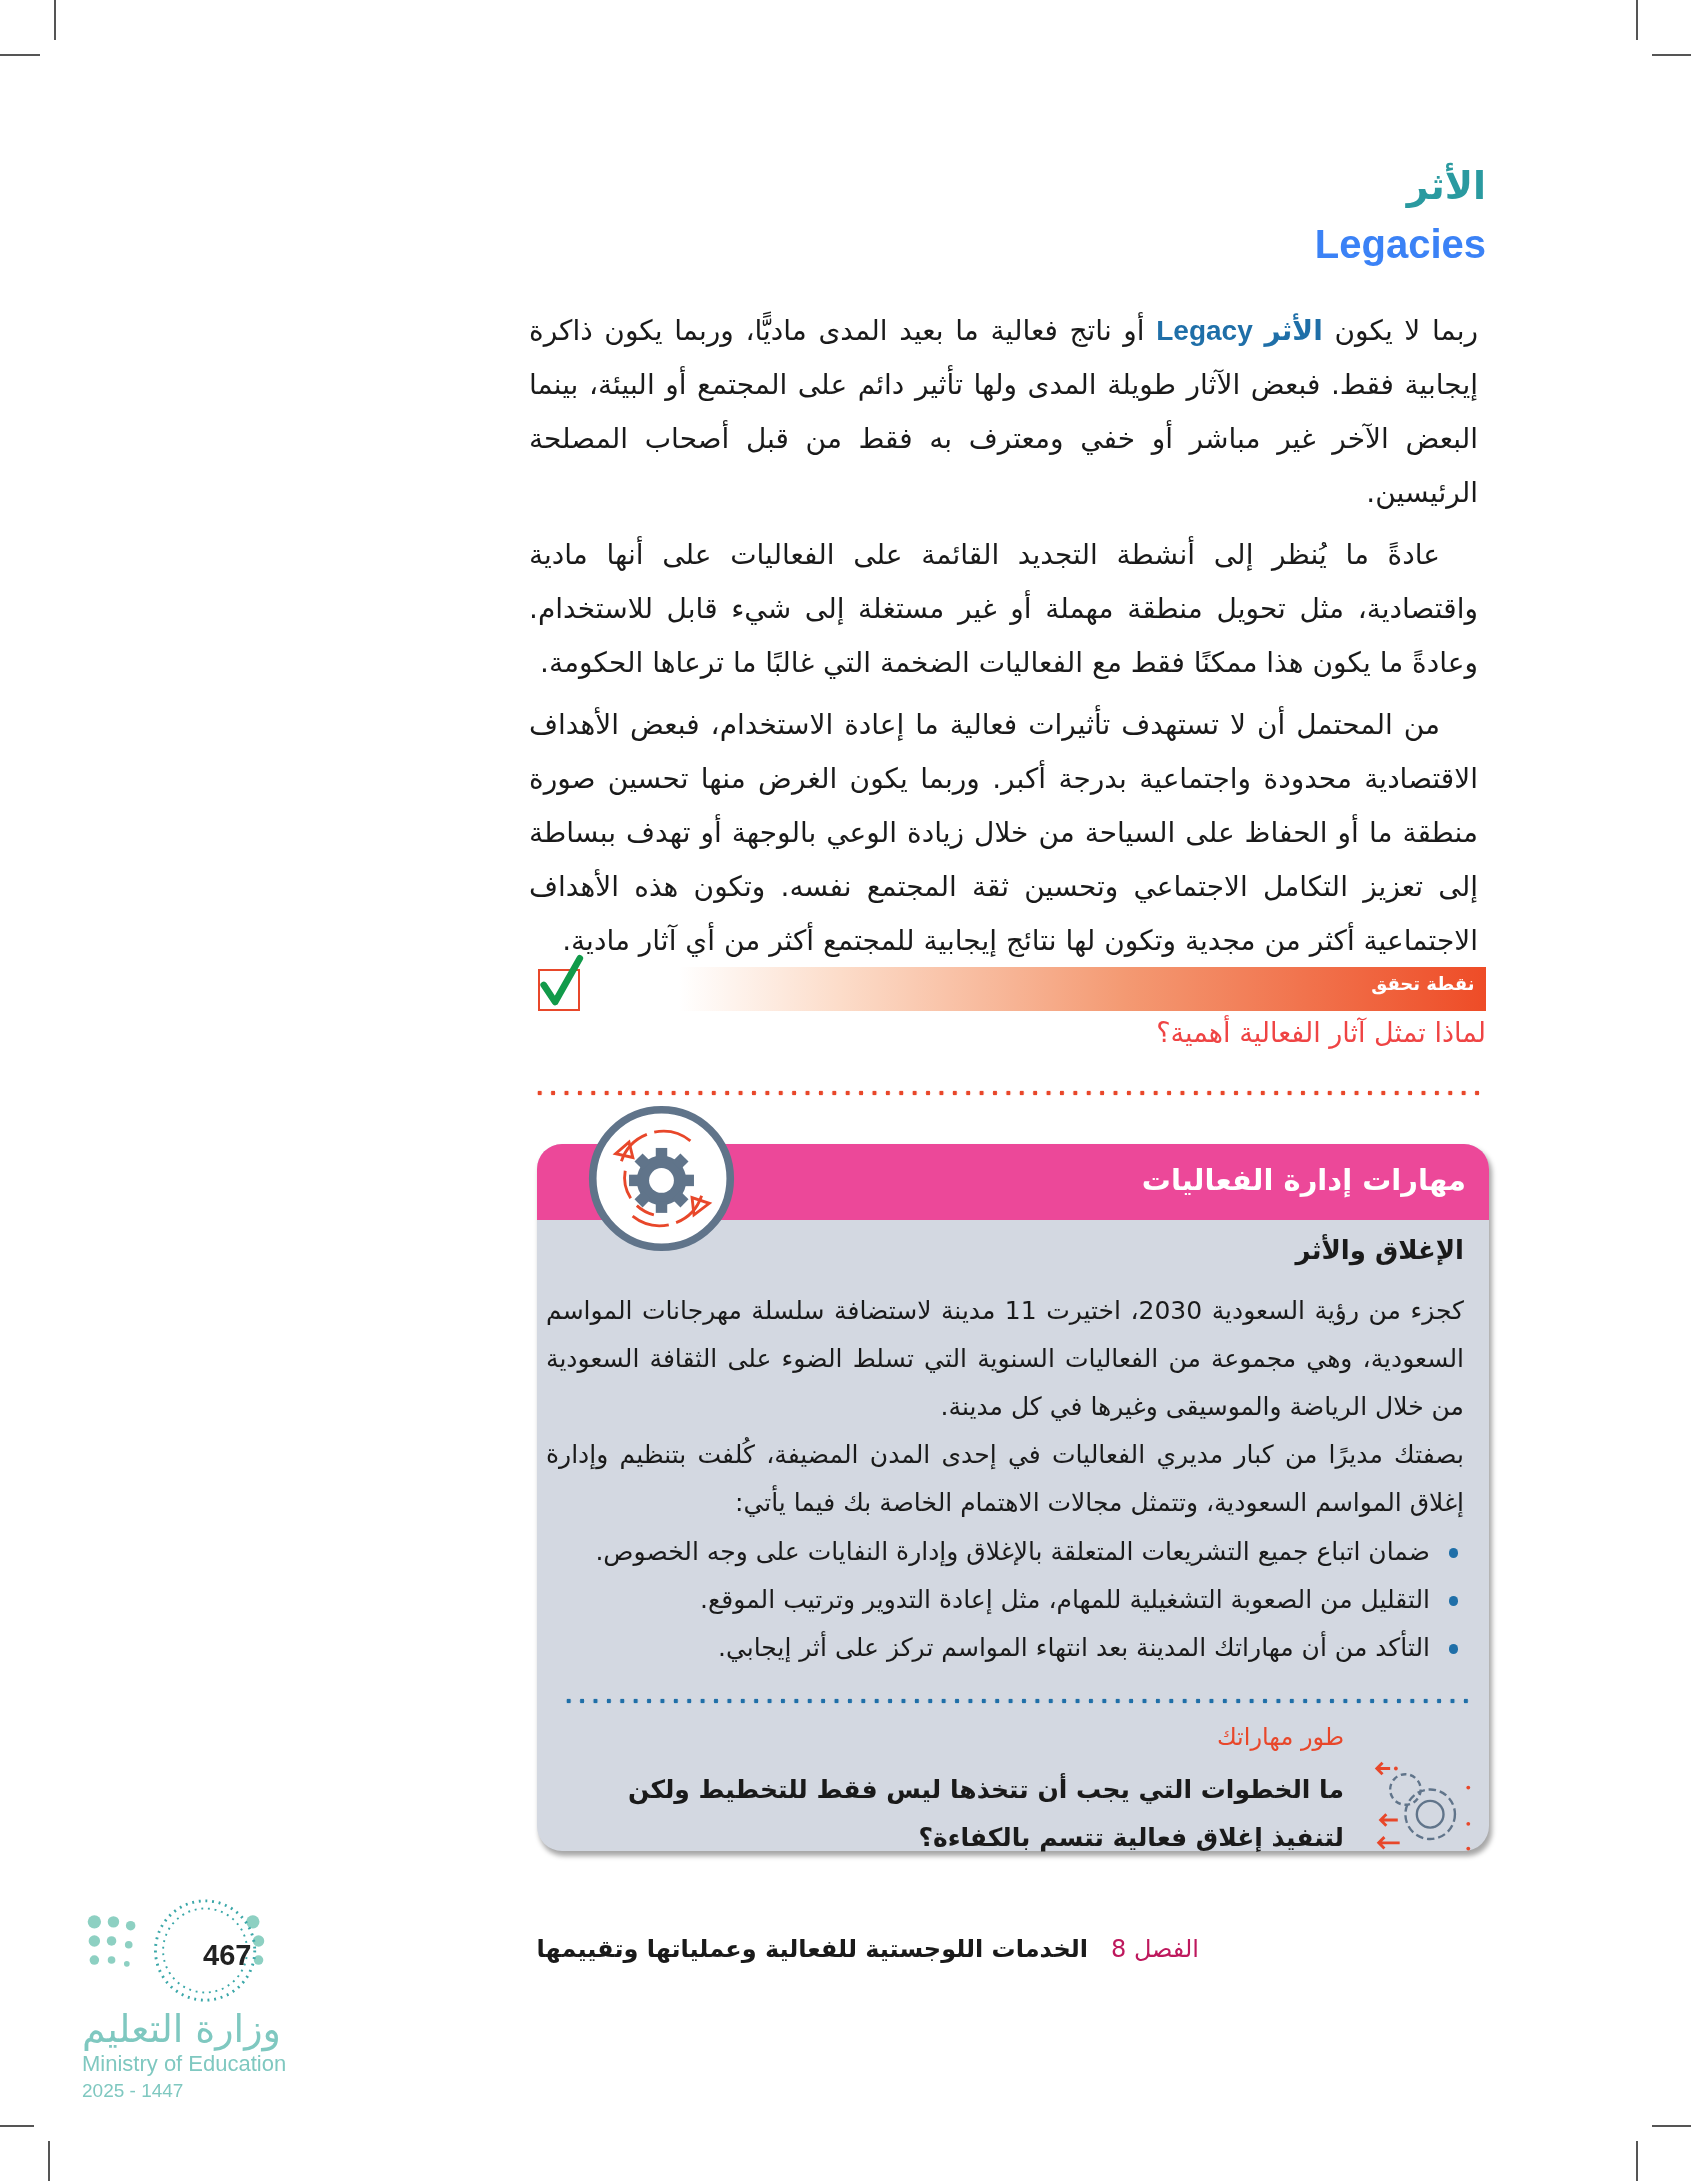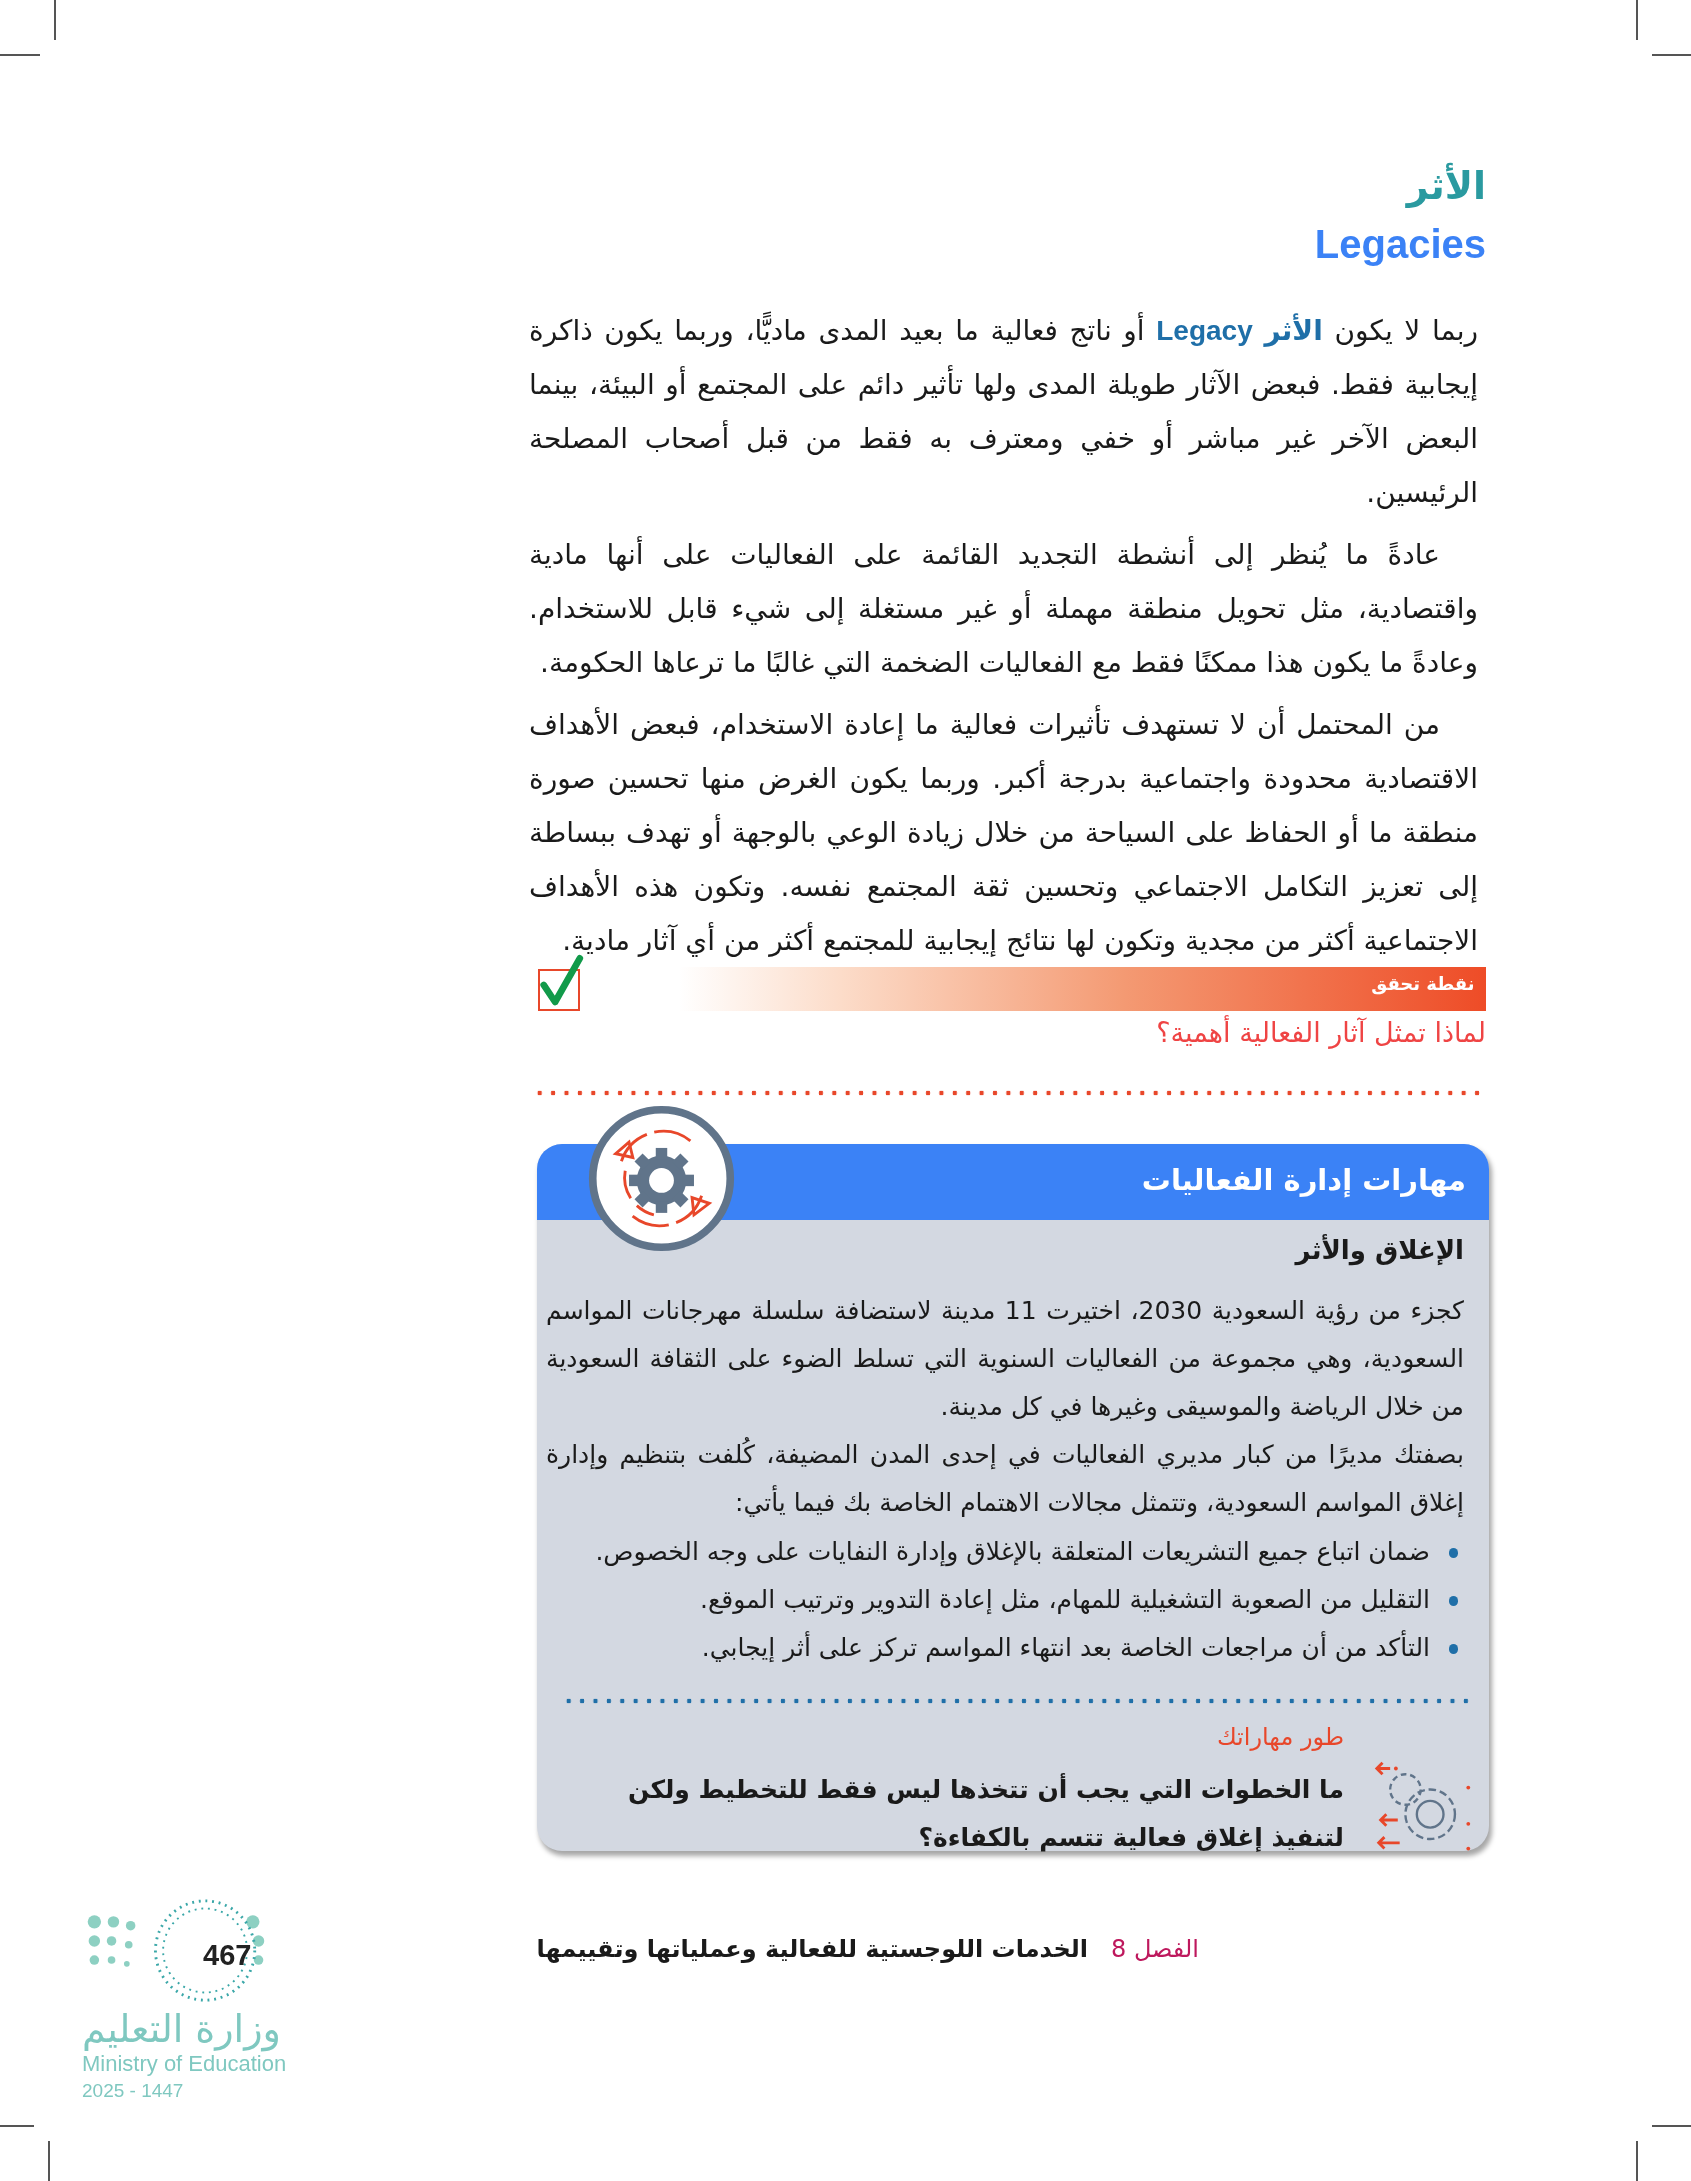--- a/index.html
+++ b/index.html
@@ -19,21 +19,21 @@
   .checkbar { position:absolute; left:679px; right:206px; top:967px; height:44px;
               background:linear-gradient(to left, #ee4c27 0%, #f49a73 45%, #fcdcc9 80%, #ffffff 100%); }
   .checkbar-label { position:absolute; right:11.5px; top:5.7px; font-size:18px; font-weight:bold; color:#fff; }
   .checkbox { position:absolute; left:538px; top:969px; width:42px; height:42px; border:2.9px solid #e8472a; box-sizing:border-box; }
   .check-q { position:absolute; right:206px; top:1017px; font-size:27px; color:#ef4444; }
   .dots-red { position:absolute; left:533px; right:206px; top:1090px; height:5.7px;
               background-image:radial-gradient(circle, #e8472a 2.2px, transparent 2.5px); background-size:13.4px 5.7px; }
 
   .skills-box { position:absolute; left:537px; top:1144px; width:952px; height:707px; background:#d3d8e1;
                 border-radius:25px; box-shadow:2.9px 4.8px 5.7px rgba(0,0,0,0.35); overflow:hidden; }
-  .skills-head { position:absolute; left:0; right:0; top:0; height:76px; background:#3b82f6; }
+  .skills-head { position:absolute; left:0; right:0; top:0; height:76px; background:#ec4899; }
   .skills-head-title { position:absolute; right:23px; top:19px; font-size:29px; font-weight:bold; color:#fff; }
   .gear-badge { position:absolute; left:587px; top:1104px; width:149px; height:149px; }
   .sub-title { position:absolute; right:228px; top:1235px; font-size:26px; font-weight:bold;margin-left:30px; }
   .box-text { position:absolute; right:228px; width:918px; font-size:25px; line-height:48px; text-align:justify; }
   .box-text p { margin:0; }
   .bullets { position:absolute; right:228px; top:1528px; width:918px; font-size:25px; line-height:48px; margin:0; padding:0; list-style:none; }
   .bullets li { position:relative; padding-right:34px; }
   .bullets li::before { content:""; position:absolute; right:5.7px; top:20px; width:9.6px; height:9.6px; border-radius:50%; background:#1f6fa8; }
   .dots-blue { position:absolute; left:562px; right:216px; top:1698px; height:5.7px;
                background-image:radial-gradient(circle, #1f6fa8 2.2px, transparent 2.5px); background-size:13.4px 5.7px; }
@@ -112,21 +112,21 @@
 </div>
 
 <div class="sub-title rtl">الإغلاق والأثر</div>
 <div class="box-text rtl" style="top:1287px;">
   <p>كجزء من رؤية السعودية 2030، اختيرت 11 مدينة لاستضافة سلسلة مهرجانات المواسم السعودية، وهي مجموعة من الفعاليات السنوية التي تسلط الضوء على الثقافة السعودية من خلال الرياضة والموسيقى وغيرها في كل مدينة.</p>
   <p>بصفتك مديرًا من كبار مديري الفعاليات في إحدى المدن المضيفة، كُلفت بتنظيم وإدارة إغلاق المواسم السعودية، وتتمثل مجالات الاهتمام الخاصة بك فيما يأتي:</p>
 </div>
 <ul class="bullets rtl">
   <li>ضمان اتباع جميع التشريعات المتعلقة بالإغلاق وإدارة النفايات على وجه الخصوص.</li>
   <li>التقليل من الصعوبة التشغيلية للمهام، مثل إعادة التدوير وترتيب الموقع.</li>
-  <li>التأكد من أن مراجعات الخاصة بعد انتهاء المواسم تركز على أثر إيجابي.</li>
+  <li>التأكد من أن مهاراتك المدينة بعد انتهاء المواسم تركز على أثر إيجابي.</li>
 </ul>
 <div class="dots-blue"></div>
 <div class="dev-title rtl">طور مهاراتك</div>
 <div class="dev-q rtl">ما الخطوات التي يجب أن تتخذها ليس فقط للتخطيط ولكن لتنفيذ إغلاق فعالية تتسم بالكفاءة؟</div>
 <div class="dev-icon">
   <svg width="101" height="105" viewBox="0 0 106 110">
     <g fill="none" stroke="#60748a" stroke-width="2.5">
       <circle cx="60" cy="60" r="26" stroke-dasharray="8 4"></circle>
       <circle cx="60" cy="60" r="14"></circle>
       <circle cx="34" cy="34" r="16" stroke-dasharray="6 4"></circle>

